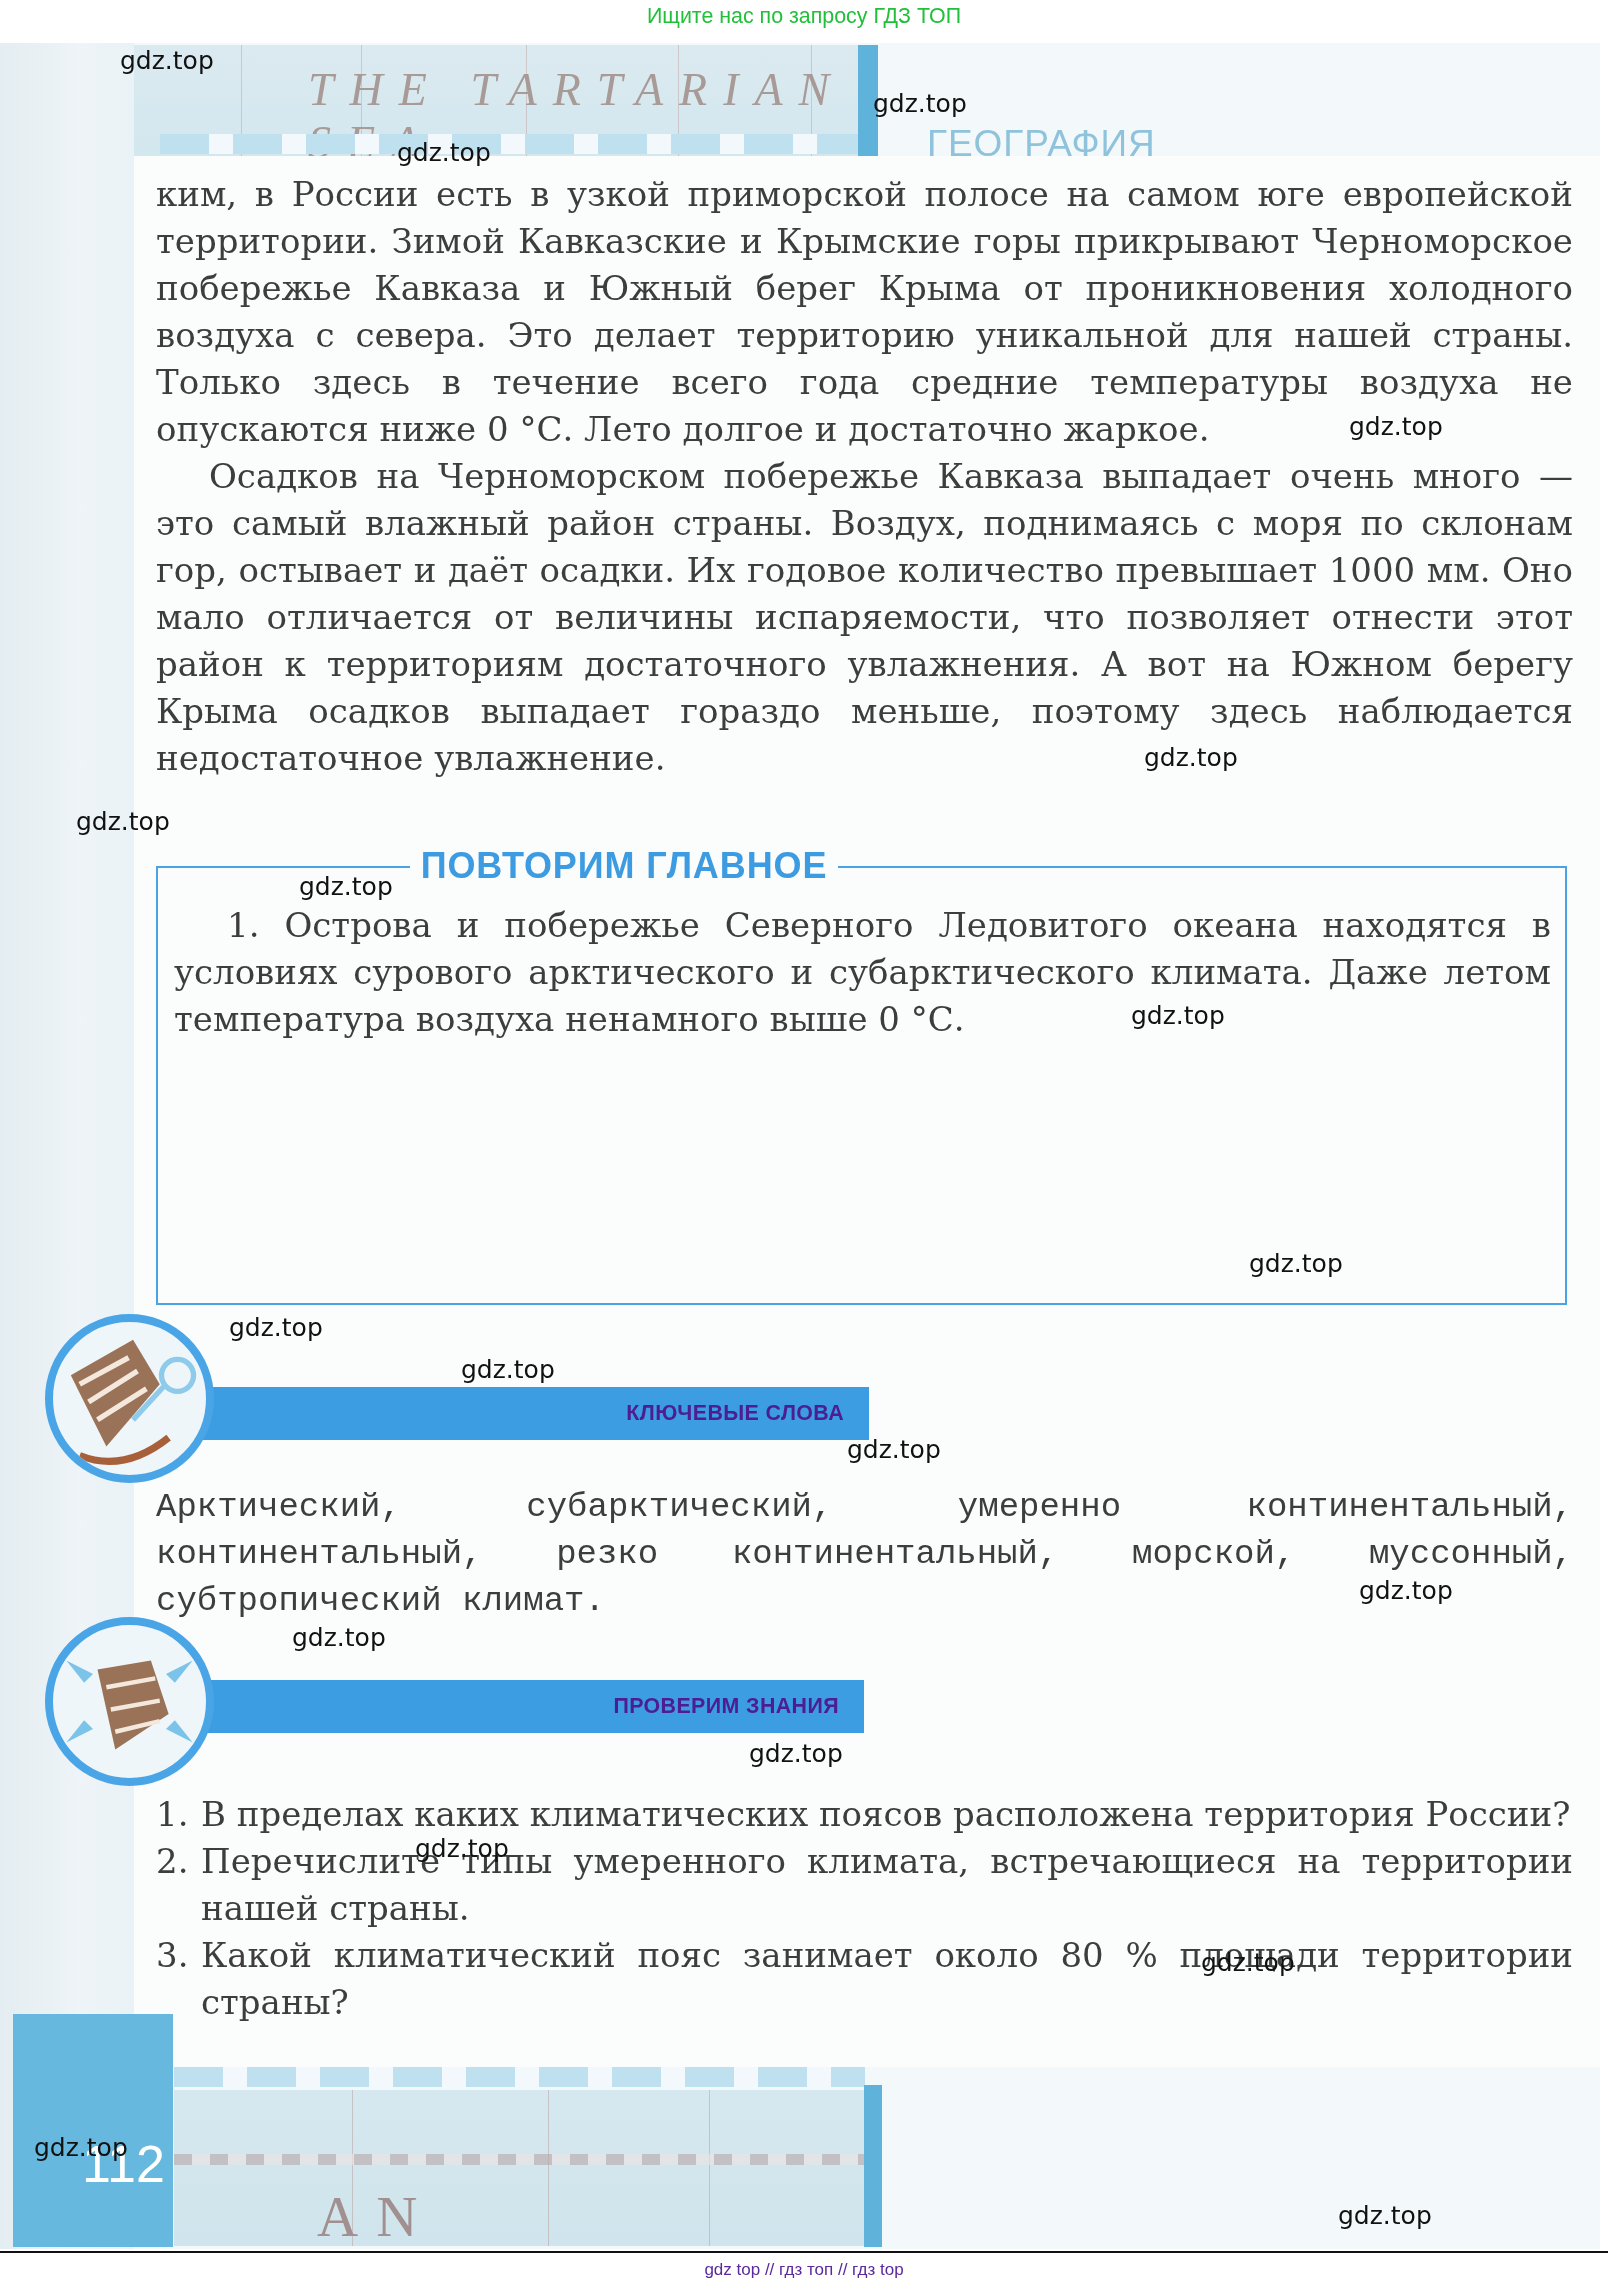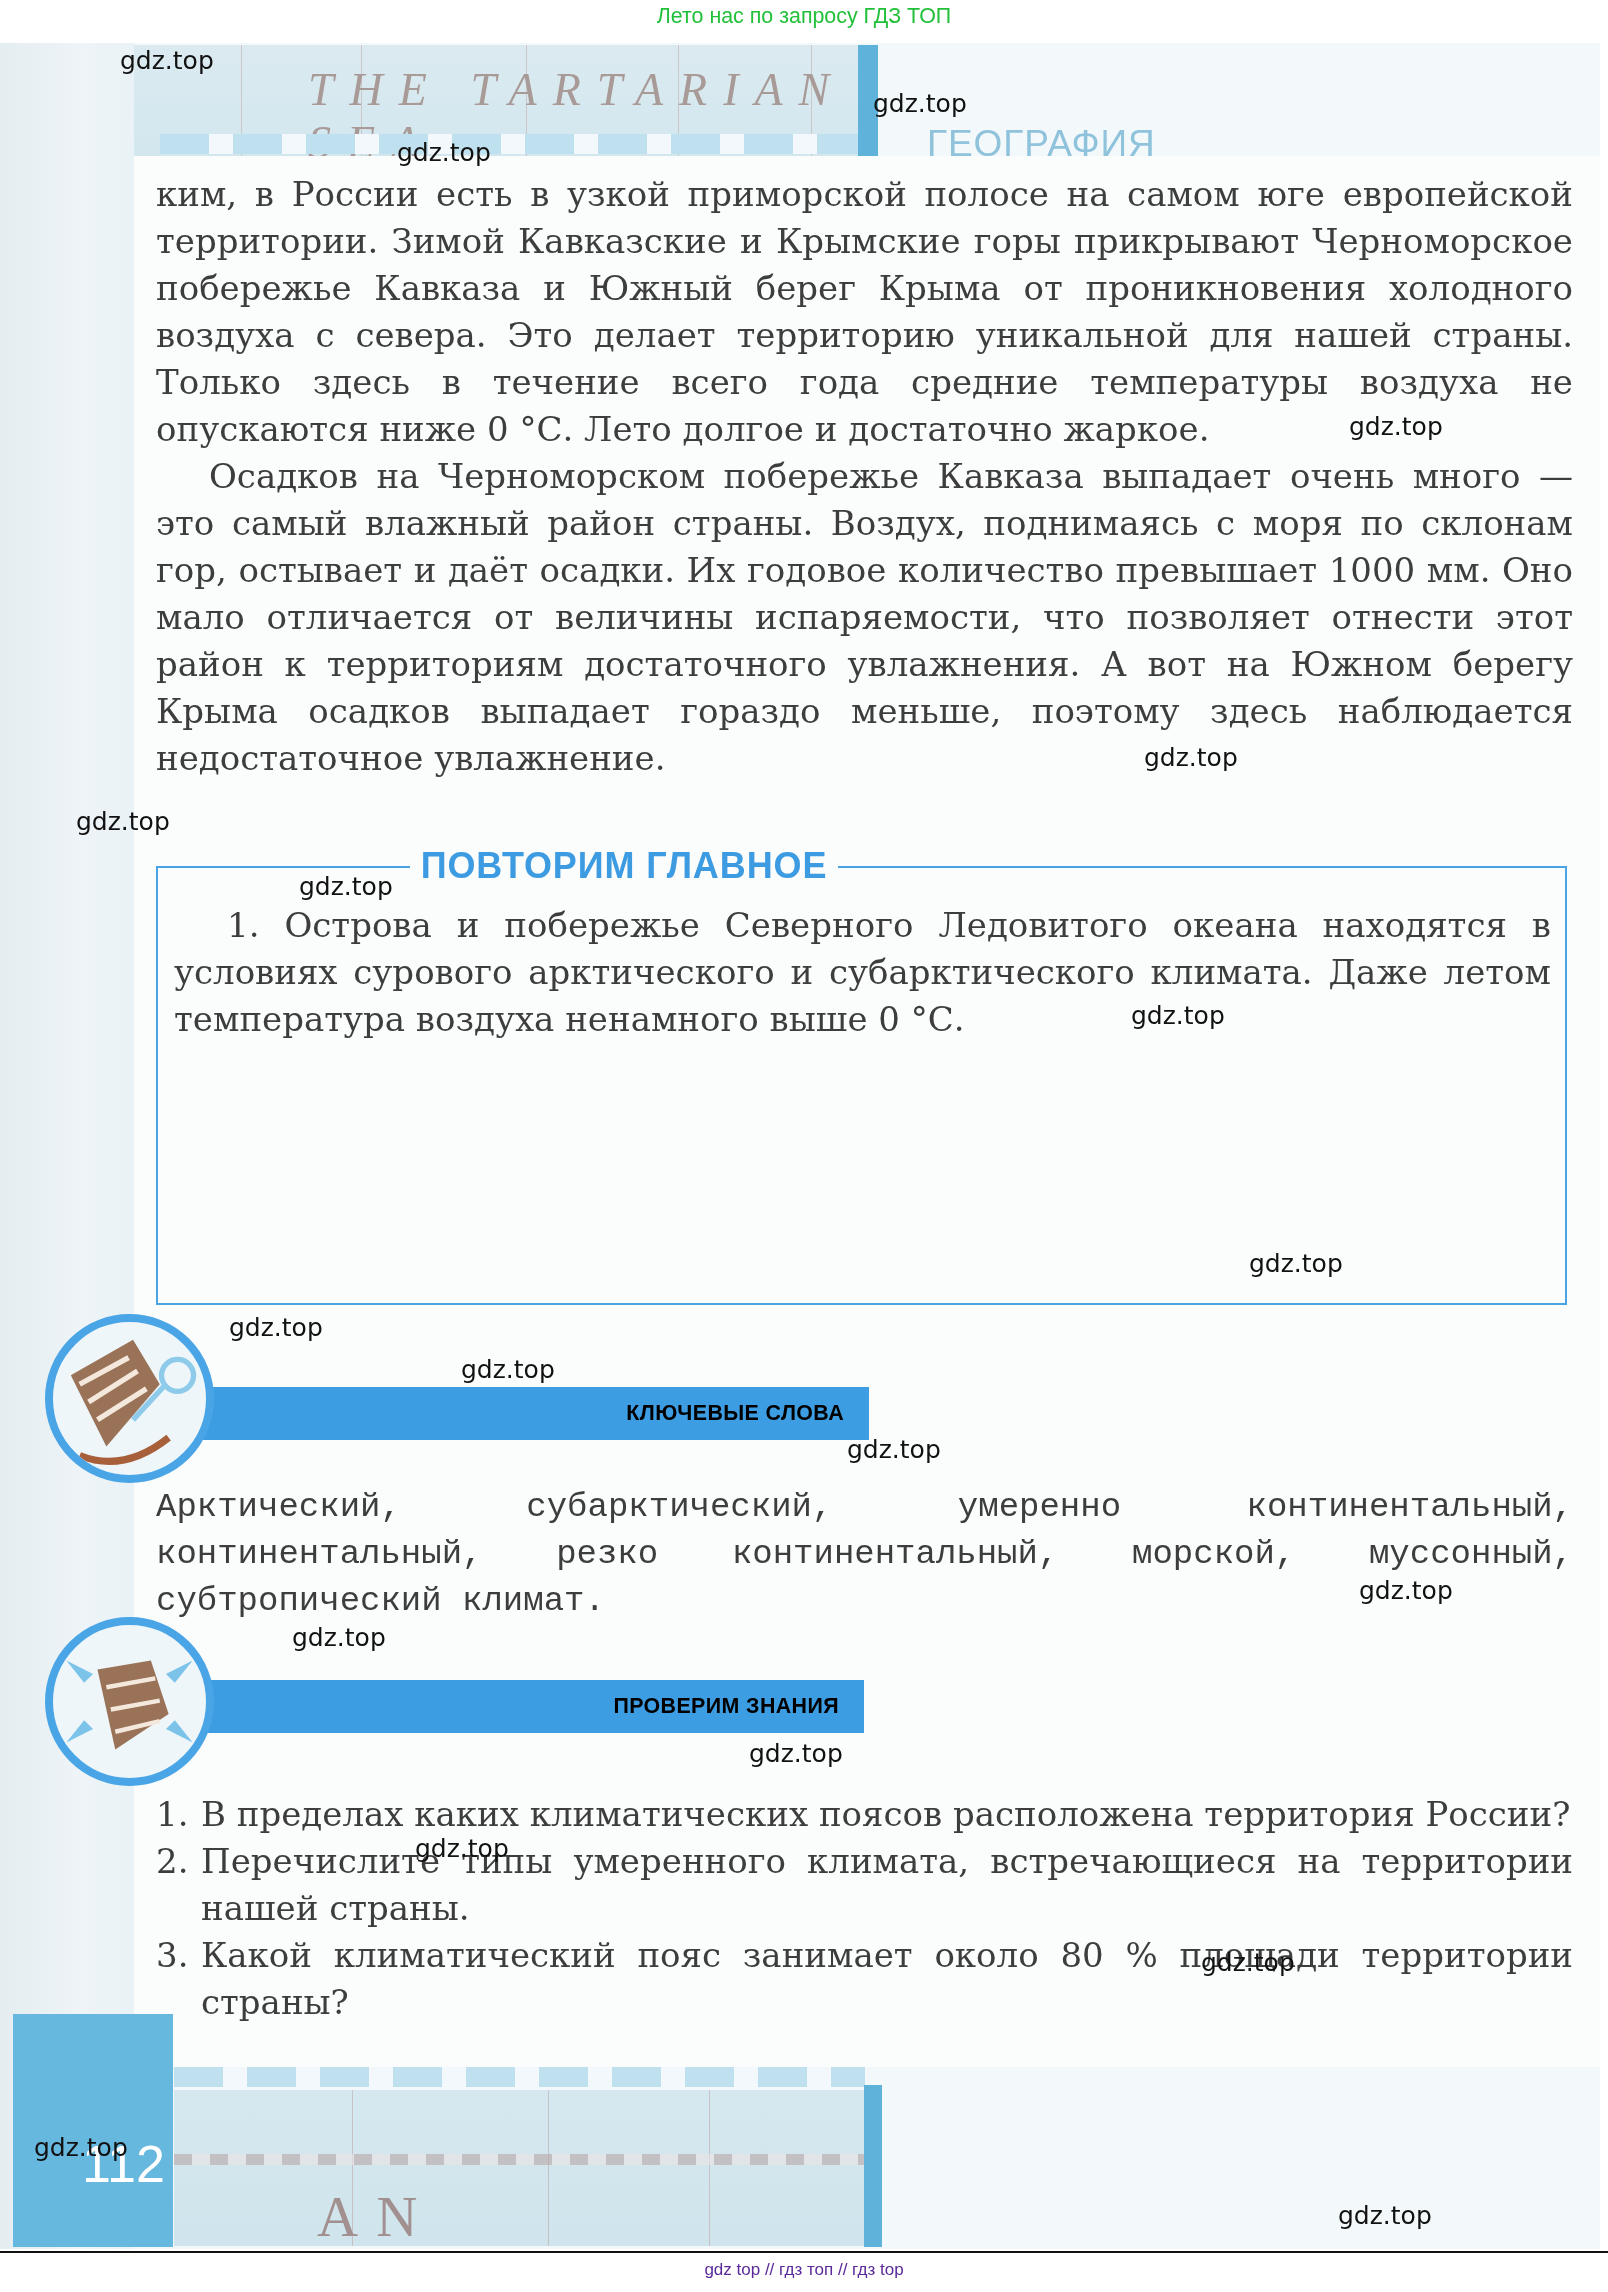--- a/index.html
+++ b/index.html
@@ -15,21 +15,21 @@
   .blue-vbar{left:858px;top:45px;width:19.6px;height:113px;background:#5fb2d9;}
   .subject{left:927px;top:123px;font-family:"Liberation Sans",sans-serif;color:#8fc3dc;font-size:37px;letter-spacing:0.9px;}
   .sheet{left:134px;top:156px;width:1466px;height:1911px;background:#fbfcfc;}
   .body-text{position:absolute;left:156px;width:1417px;font-size:34px;line-height:47px;color:#3d3d3d;text-align:justify;}
   .body-text p{margin:0;text-indent:0;}
   .indent{text-indent:53px !important;}
   .summary-box{left:156px;top:866px;width:1411px;height:439px;border:2.7px solid #4aa3e4;box-sizing:border-box;}
   .summary-title{left:410px;top:845px;padding:0 10.7px;background:#fbfcfc;color:#3d9be2;font-family:"Liberation Sans",sans-serif;font-weight:bold;font-size:36px;letter-spacing:0.9px;}
   .summary-list{position:absolute;left:174px;top:902px;width:1377px;font-size:34px;line-height:47px;color:#3d3d3d;text-align:justify;}
   .summary-list p{margin:0;text-indent:53px;}
-  .section-bar{position:absolute;left:178px;height:53px;background:#3d9de2;color:#000000;font-family:"Liberation Sans",sans-serif;font-weight:bold;font-size:21.4px;text-align:right;box-sizing:border-box;padding-right:25px;line-height:53px;letter-spacing:0.4px;}
+  .section-bar{position:absolute;left:178px;height:53px;background:#3d9de2;color:#4c1d95;font-family:"Liberation Sans",sans-serif;font-weight:bold;font-size:21.4px;text-align:right;box-sizing:border-box;padding-right:25px;line-height:53px;letter-spacing:0.4px;}
   .badge{position:absolute;width:169px;height:169px;border-radius:50%;border:8px solid #4aa5e6;box-sizing:border-box;background:#eef6fa;overflow:hidden;}
   .badge svg{position:absolute;left:0;top:0;}
   .keywords{position:absolute;left:156px;top:1484px;width:1417px;font-size:34px;line-height:47px;color:#3d3d3d;text-align:justify;font-family:Liberation Mono, monospace;}
   .questions{position:absolute;left:156px;top:1791px;width:1417px;font-size:34px;line-height:47px;color:#3d3d3d;}
   .q{display:flex;}
   .q .num{width:45px;flex:none;}
   .q .txt{flex:1;text-align:justify;}
   .map-bottom{left:174px;top:2090px;width:691px;height:156px;background:linear-gradient(180deg,#d6e8ef,#cfe4ec);overflow:hidden;}
   .map-bottom .grid{position:absolute;top:0;height:156px;width:0.9px;background:#bda9a9;opacity:.6;}
   .map-bottom .rail{position:absolute;left:0;top:64px;width:691px;height:10.7px;background:repeating-linear-gradient(90deg,#b9a7a7 0 18px,#ece4e4 18px 36px);opacity:.6;}
@@ -37,21 +37,21 @@
   .blue-vbar2{left:864px;top:2085px;width:18px;height:162px;background:#5fb2d9;}
   .page-tab{left:13.4px;top:2014px;width:160px;height:233px;background:#67b8de;}
   .page-num{left:82px;top:2134px;color:#ffffff;font-family:"Liberation Sans",sans-serif;font-size:52px;}
   .footer-line{left:0;top:2251px;width:1608px;height:1.8px;background:#111;}
   .footer{left:0;top:2260px;width:1608px;text-align:center;color:#5a2a9a;font-family:"Liberation Sans",sans-serif;font-size:17px;}
   .wm{position:absolute;font-family:"DejaVu Sans",sans-serif;font-size:25px;color:#111;}
 </style>
 </head>
 <body>
 
-<div class="abs top-banner">Лето нас по запросу ГДЗ ТОП</div>
+<div class="abs top-banner">Ищите нас по запросу ГДЗ ТОП</div>
 
 <div class="abs page"></div>
 <div class="abs map-left"></div>
 
 <div class="abs map-top">
   <div class="grid" style="left:107px"></div>
   <div class="grid" style="left:227px"></div>
   <div class="grid" style="left:392px"></div>
   <div class="grid" style="left:544px"></div>
   <div class="grid" style="left:677px"></div>

